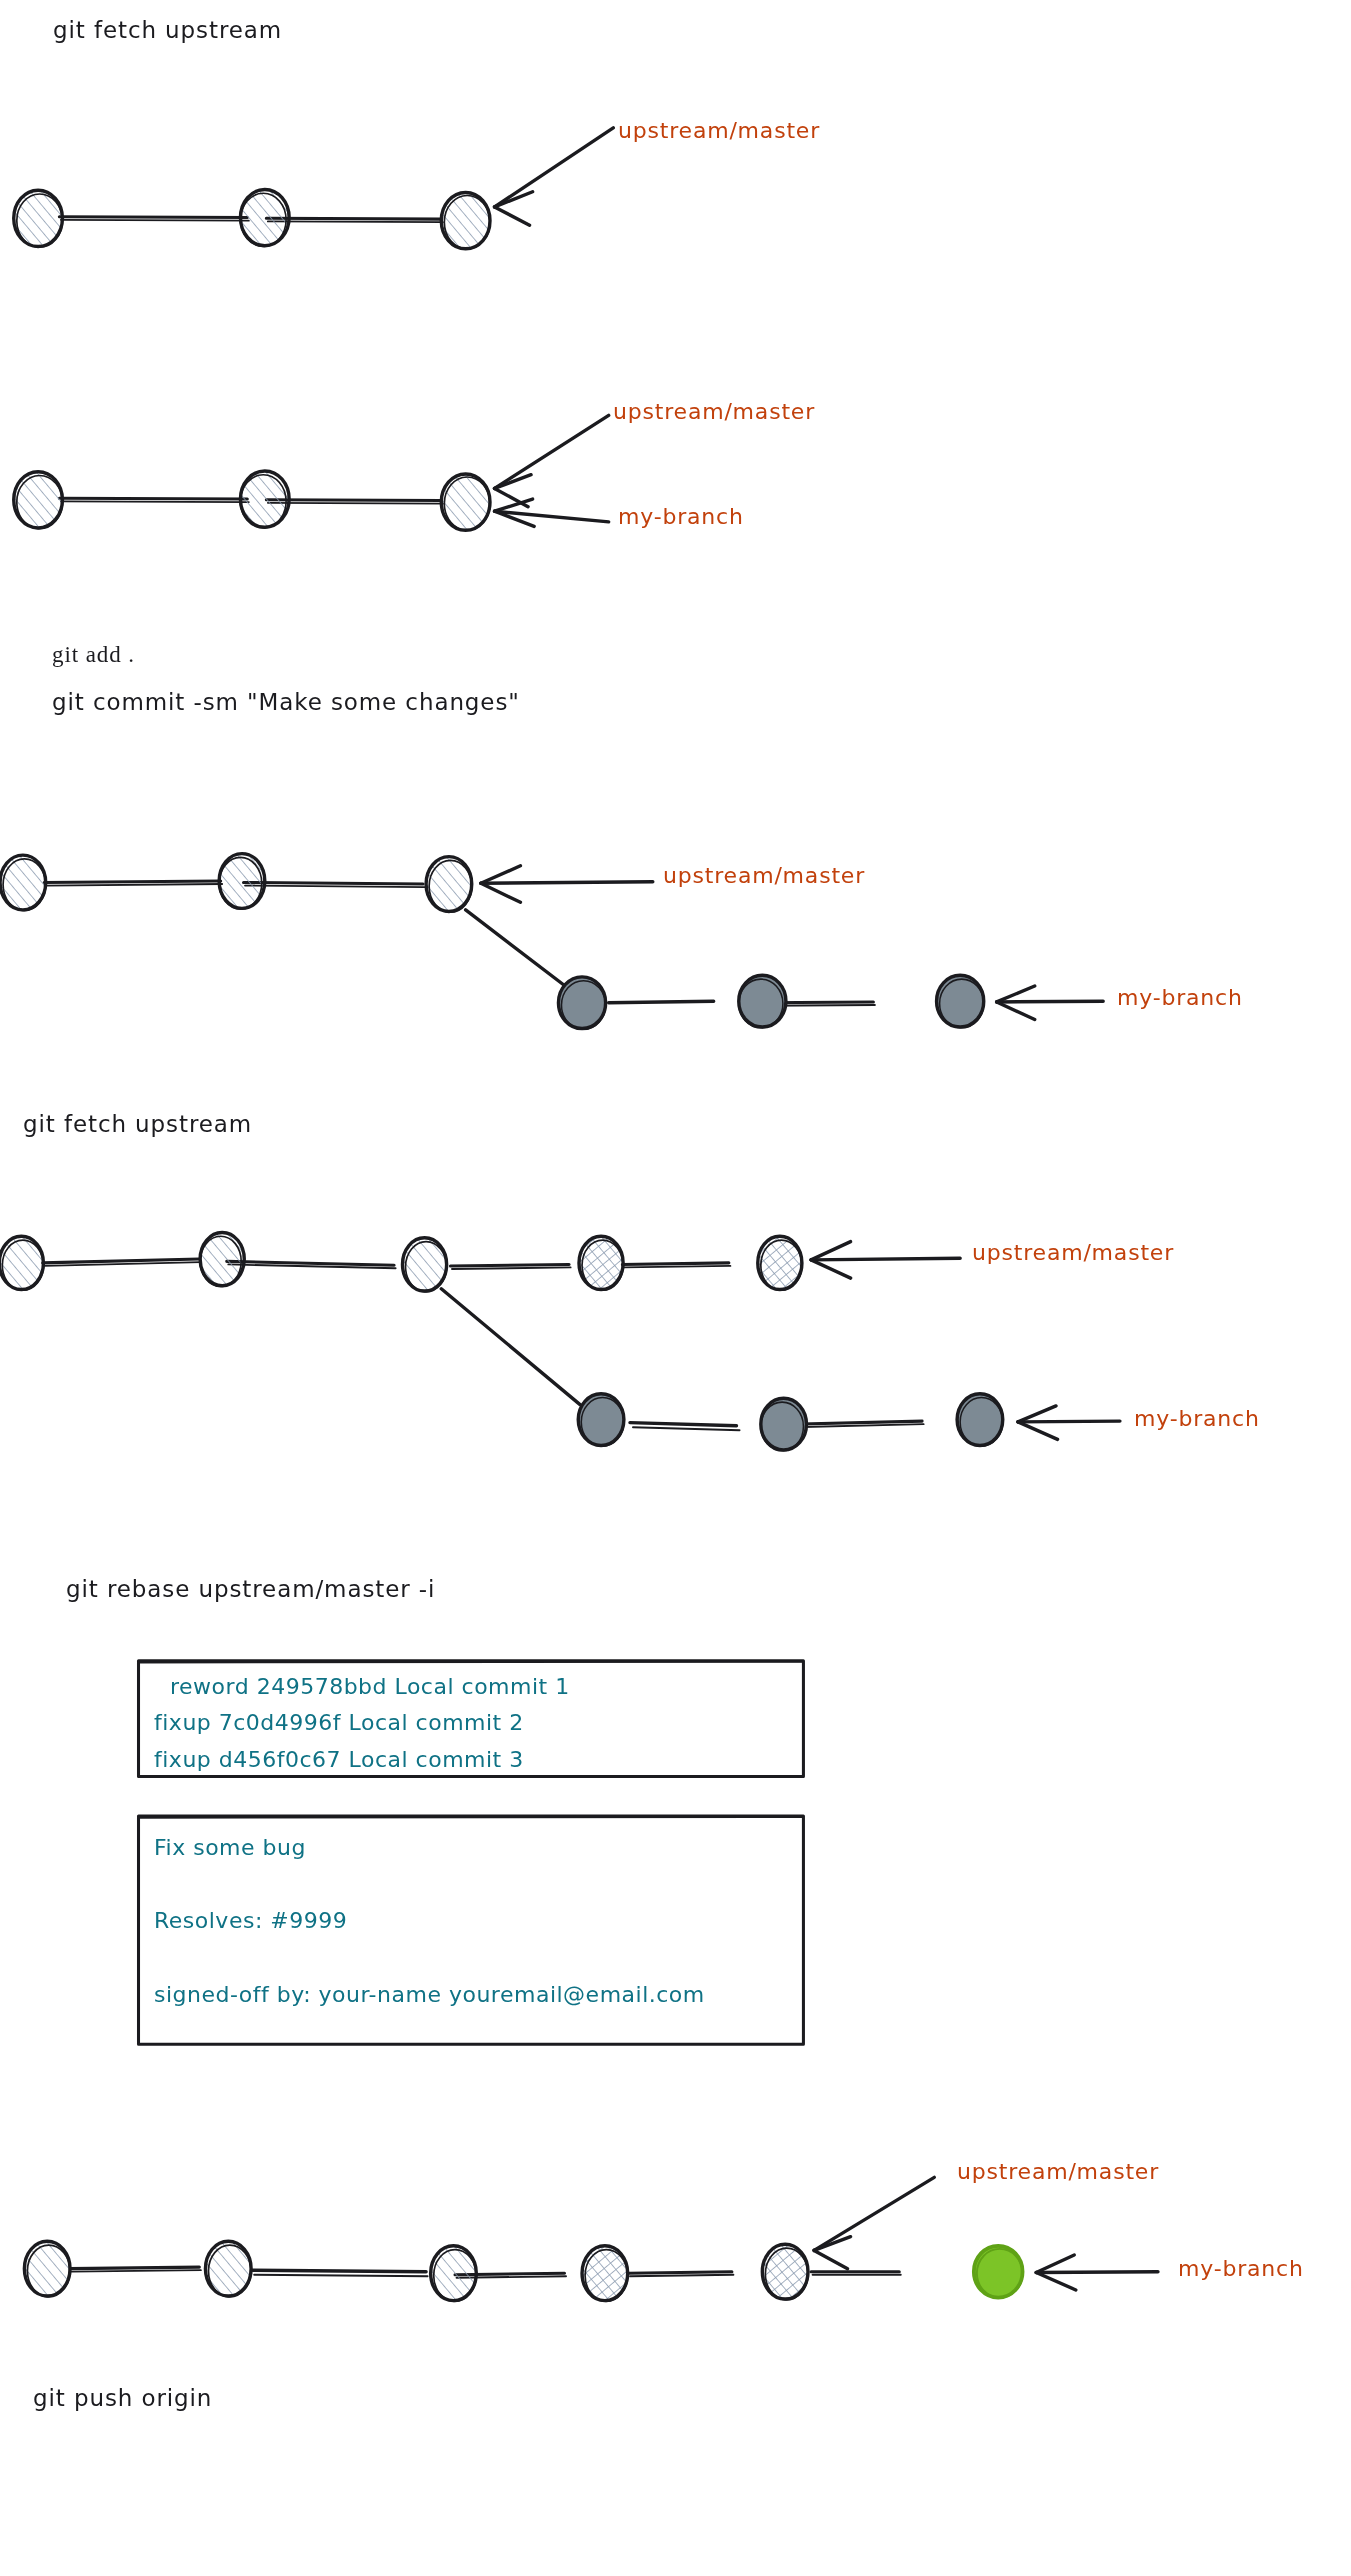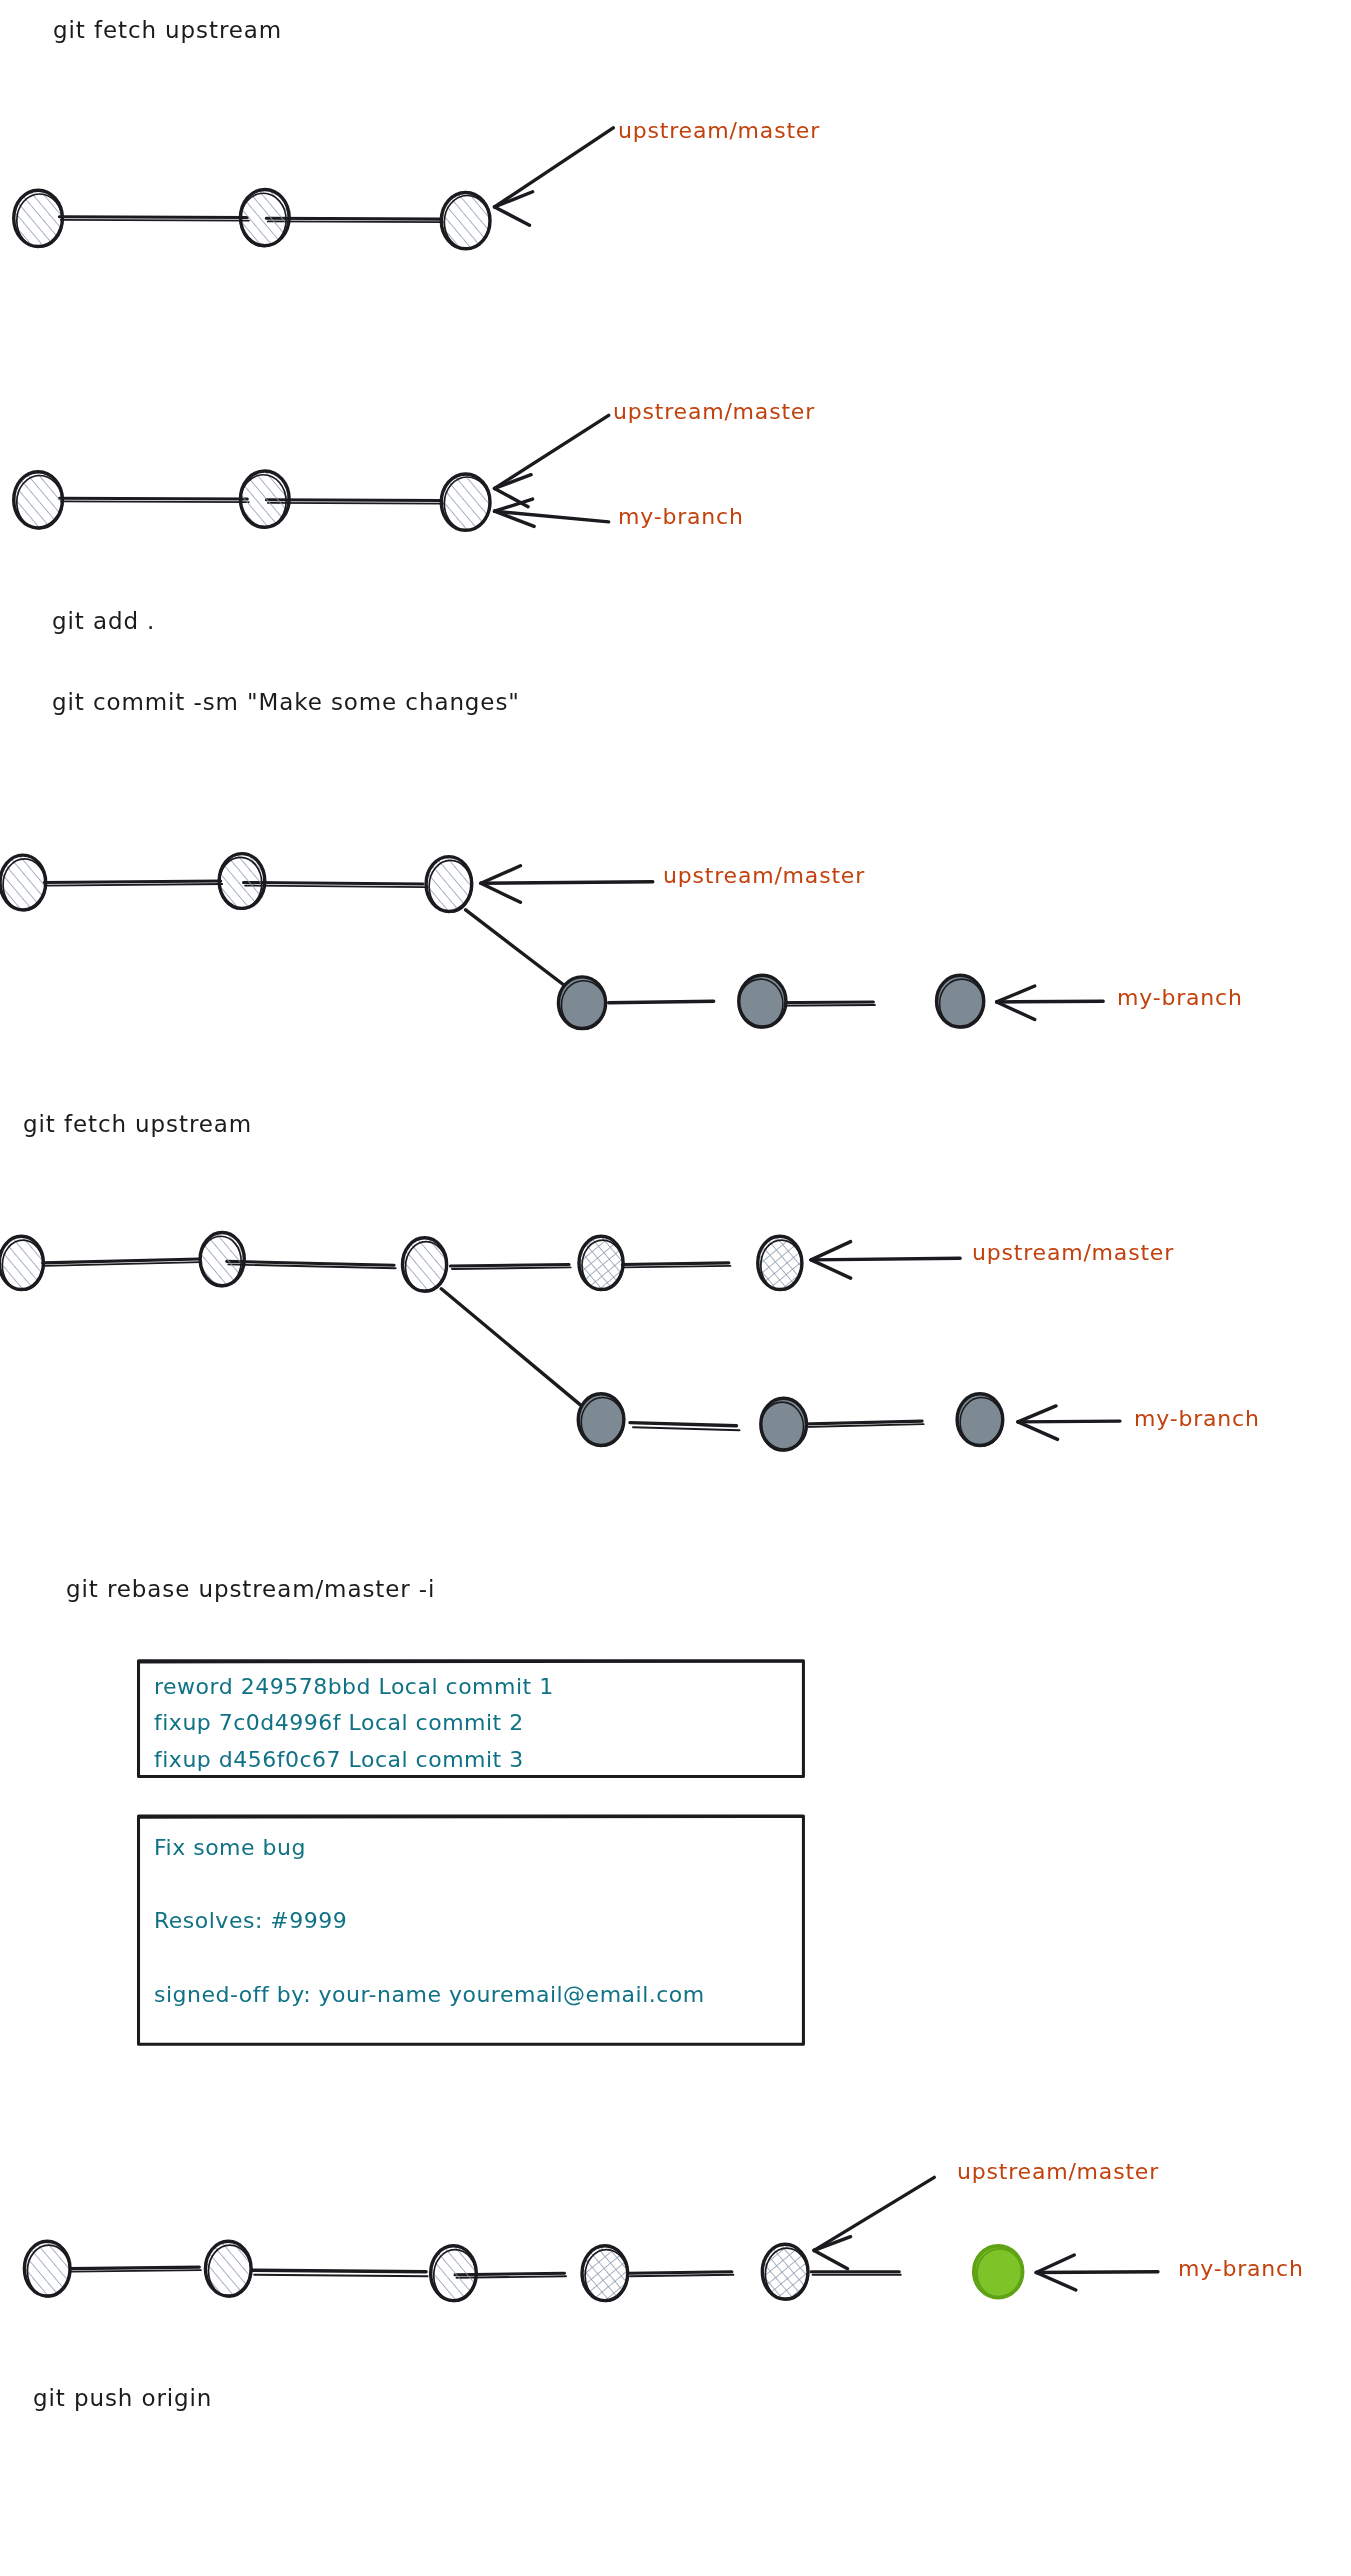--- a/index.html
+++ b/index.html
@@ -302,21 +302,21 @@
           <path d="M1362 2987 L1412 2964"></path>
           <path d="M1362 2987 L1414 3010"></path>
         </g>
       </g>
     </g>
   </svg>
 
   <div class="cmd" style="left:53px; top:16.7px;">git fetch upstream</div>
 
 
-  <div class="cmd" style="left:52px; top:608px;">git add .</div>
+  <div class="cmd" style="left:52px; top:642px;font-family:Liberation Serif, serif;">git add .</div>
 
   <div class="cmd" style="left:52px; top:689px;">git commit -sm "Make some changes"</div>
 
   <div class="cmd" style="left:23px; top:1111px;">git fetch upstream</div>
 
   <div class="cmd" style="left:20px; top:1576px;margin-left:46px;">git rebase upstream/master -i</div>
 
   <div class="cmd" style="left:33px; top:2385px;">git push origin</div>
 
   <div class="cmd" style="left:33px; top:2503px;margin-top:47px;">PR</div>
@@ -325,21 +325,21 @@
 
   <div class="lbl" style="left:613px; top:399px;">upstream/master</div>
   <div class="lbl" style="left:618px; top:504px;">my-branch</div>
 
   <div class="lbl" style="left:663px; top:863px;">upstream/master</div>
   <div class="lbl" style="left:1117px; top:985px;">my-branch</div>
 
   <div class="lbl" style="left:972px; top:1240px;">upstream/master</div>
   <div class="lbl" style="left:1134px; top:1406px;">my-branch</div>
 
-  <div class="boxtext" style="left:154px; top:1674px;text-align:right;">reword 249578bbd Local commit 1</div>
+  <div class="boxtext" style="left:170px; top:1674px;text-align:right;">reword 249578bbd Local commit 1</div>
   <div class="boxtext" style="left:154px; top:1710px;">fixup 7c0d4996f Local commit 2</div>
   <div class="boxtext" style="left:154px; top:1747px;">fixup d456f0c67 Local commit 3</div>
 
   <div class="boxtext" style="left:154px; top:1835px;">Fix some bug</div>
   <div class="boxtext" style="left:154px; top:1908px;">Resolves: #9999</div>
   <div class="boxtext" style="left:154px; top:1982px;">signed-off by: your-name youremail@email.com</div>
 
   <div class="lbl" style="left:957px; top:2159px;">upstream/master</div>
   <div class="lbl" style="left:1178px; top:2256px;">my-branch</div>
 

